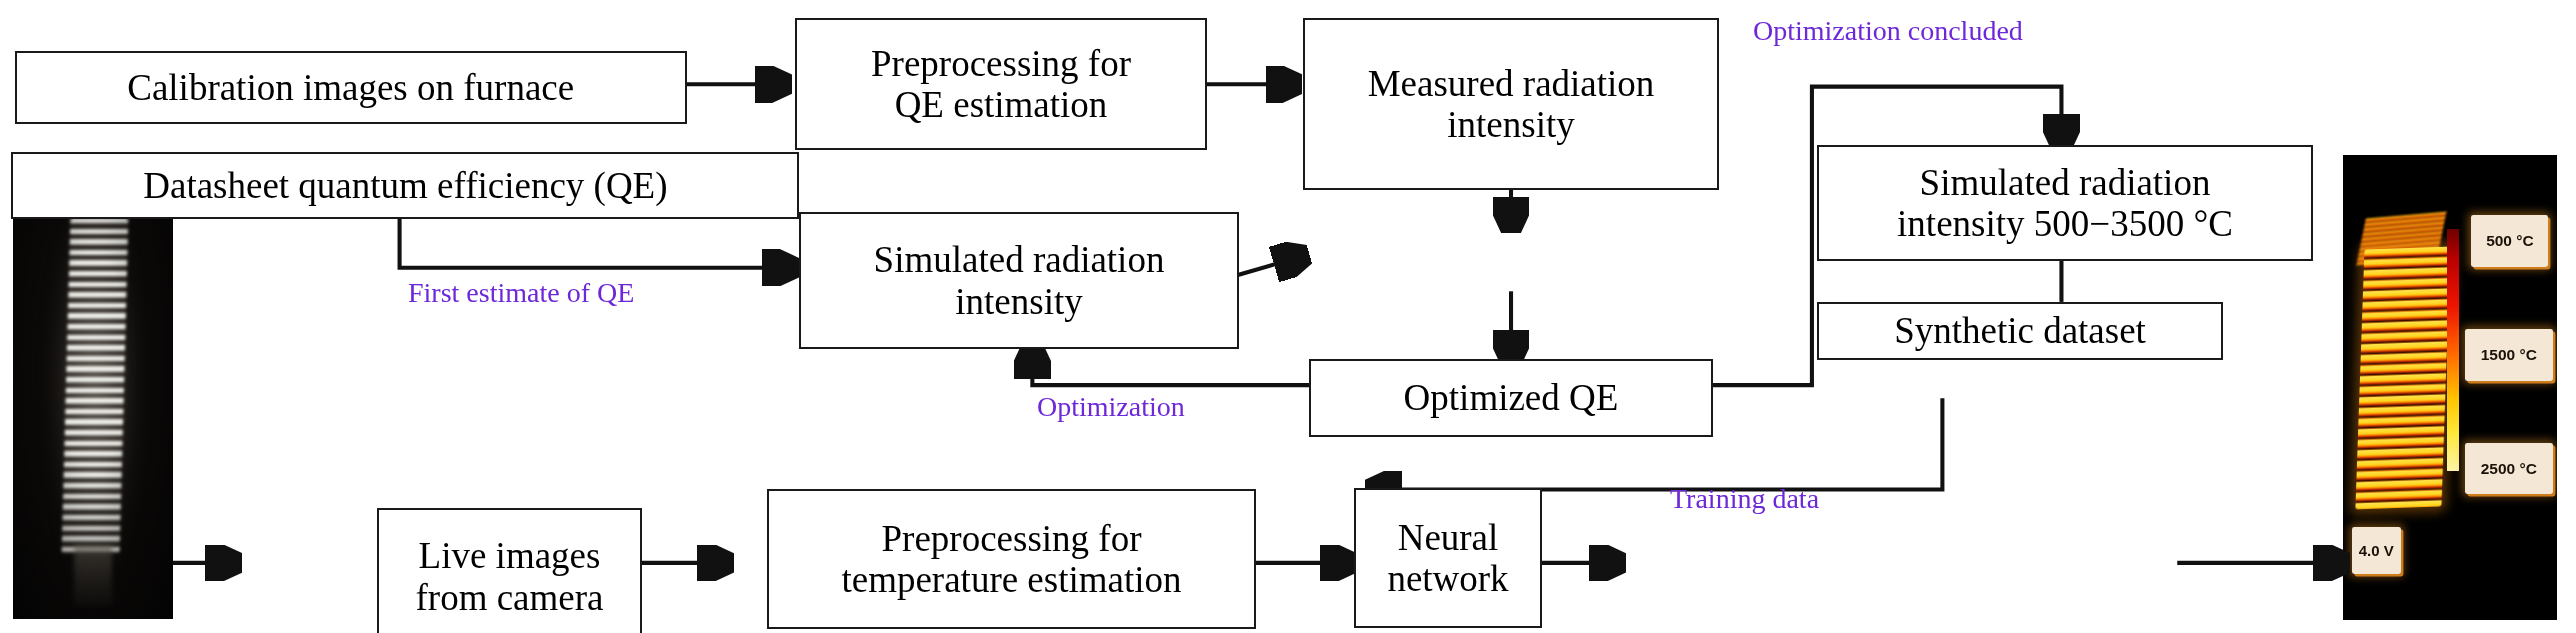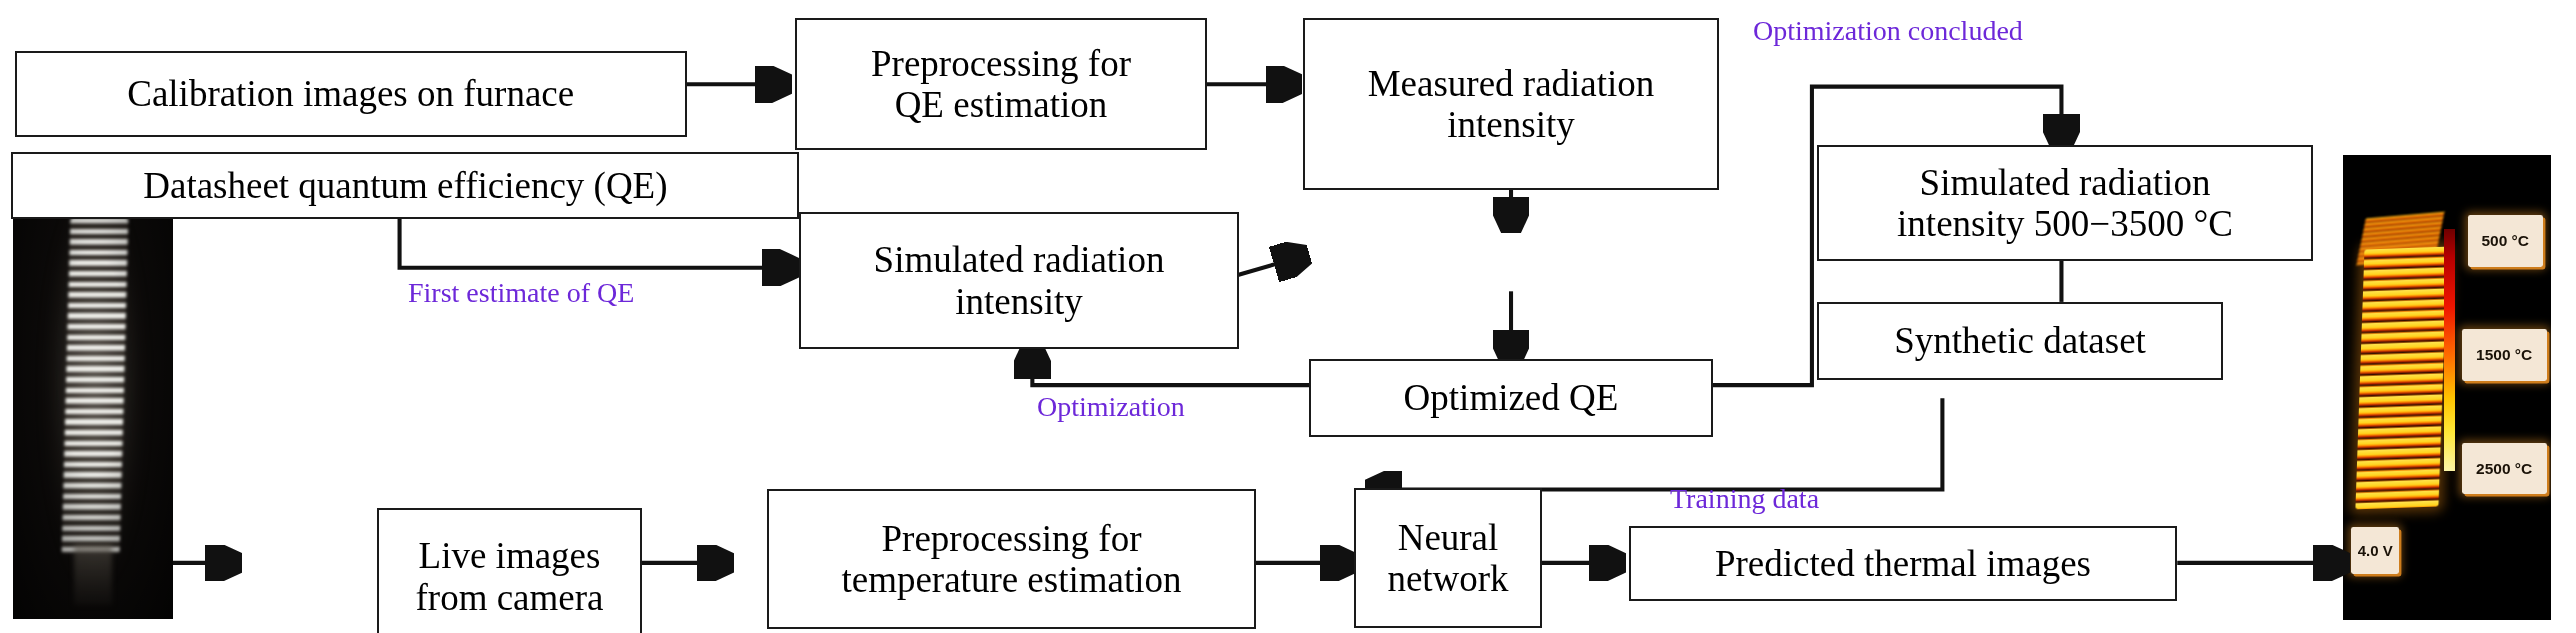--- a/index.html
+++ b/index.html
@@ -122,21 +122,21 @@
 
 <div id="stage">
 
   <div id="lamp-photo" style="left:13px;top:153px;width:160px;height:466px;">
     <div class="halo"></div>
     <div class="glow"></div>
     <div class="base"></div>
     <div class="corner-dark"></div>
   </div>
 
-  <div id="thermal-photo" style="left:2343px;top:155px;width:208px;height:465px;">
+  <div id="thermal-photo" style="left:2343px;top:155px;width:208px;height:465px;padding-left:6px;">
     <div class="coil-top"></div>
     <div class="coil"></div>
     <div class="cbar"></div>
 
     <div class="tlabel" style="left:60%;top:13%;width:36%;height:11%;font-size:15.5px;">500 °C</div>
     <div class="tlabel" style="left:57%;top:37.5%;width:41%;height:11%;font-size:15.5px;">1500 °C</div>
     <div class="tlabel" style="left:57%;top:62%;width:41%;height:11%;font-size:15.5px;">2500 °C</div>
     <div class="tlabel" style="left:4%;top:80%;width:23%;height:10%;font-size:15px;">4.0 V</div>
   </div>
 
@@ -171,21 +171,21 @@
 
     <line x1="785" y1="690" x2="891" y2="690" marker-end="url(#ah)"></line>
 
     <line x1="1540" y1="690" x2="1655" y2="690" marker-end="url(#ah)"></line>
 
     <line x1="1888" y1="690" x2="1985" y2="690" marker-end="url(#ah)"></line>
 
     <line x1="2670" y1="690" x2="2873" y2="690" marker-end="url(#ah)"></line>
   </svg>
 
-  <div class="node" style="left:14.7px;top:51px;width:672px;height:86px;font-size:37px;">
+  <div class="node" style="left:14.7px;top:51px;width:672px;height:73px;font-size:37px;">
     <span>Calibration images on furnace</span>
   </div>
 
   <div class="node" style="left:795px;top:18px;width:412px;height:132px;font-size:37px;">
     <span>Preprocessing for
 QE estimation</span>
   </div>
 
   <div class="node" style="left:1303px;top:18px;width:416px;height:172px;font-size:37px;">
     <span>Measured radiation
@@ -204,42 +204,39 @@
 
   <div class="node" style="left:1309px;top:359px;width:404px;height:78px;font-size:37px;">
     <span>Optimized QE</span>
   </div>
 
   <div class="node" style="left:1817px;top:145px;width:496px;height:116px;font-size:37px;">
     <span>Simulated radiation
 intensity 500−3500 °C</span>
   </div>
 
-  <div class="node" style="left:1817px;top:302px;width:406px;height:78px;font-size:37px;">
+  <div class="node" style="left:1817px;top:302px;width:406px;height:58px;font-size:37px;">
     <span>Synthetic dataset</span>
   </div>
 
   <div class="node" style="left:377px;top:508px;width:265px;height:137px;font-size:37px;">
     <span>Live images
 from camera</span>
   </div>
 
   <div class="node" style="left:767px;top:489px;width:489px;height:140px;font-size:37px;">
     <span>Preprocessing for
 temperature estimation</span>
   </div>
 
   <div class="node" style="left:1354px;top:488px;width:188px;height:140px;font-size:37px;">
     <span>Neural
 network</span>
   </div>
 
-  <div class="node" style="left:1629px;top:526px;width:548px;height:75px;font-size:37px;">
-    <span>Predicted thermal images</span>
-  </div>
 
   <div class="edge-label" style="left:408px;top:277px;font-size:28px;">First estimate of QE</div>
 
   <div class="edge-label" style="left:1037px;top:391px;font-size:28px;">Optimization</div>
 
   <div class="edge-label" style="left:1753px;top:14.7px;font-size:28px;">Optimization concluded</div>
 
   <div class="edge-label" style="left:1670px;top:451px;font-size:28px;margin-top:32px;">Training data</div>
 
 </div>

